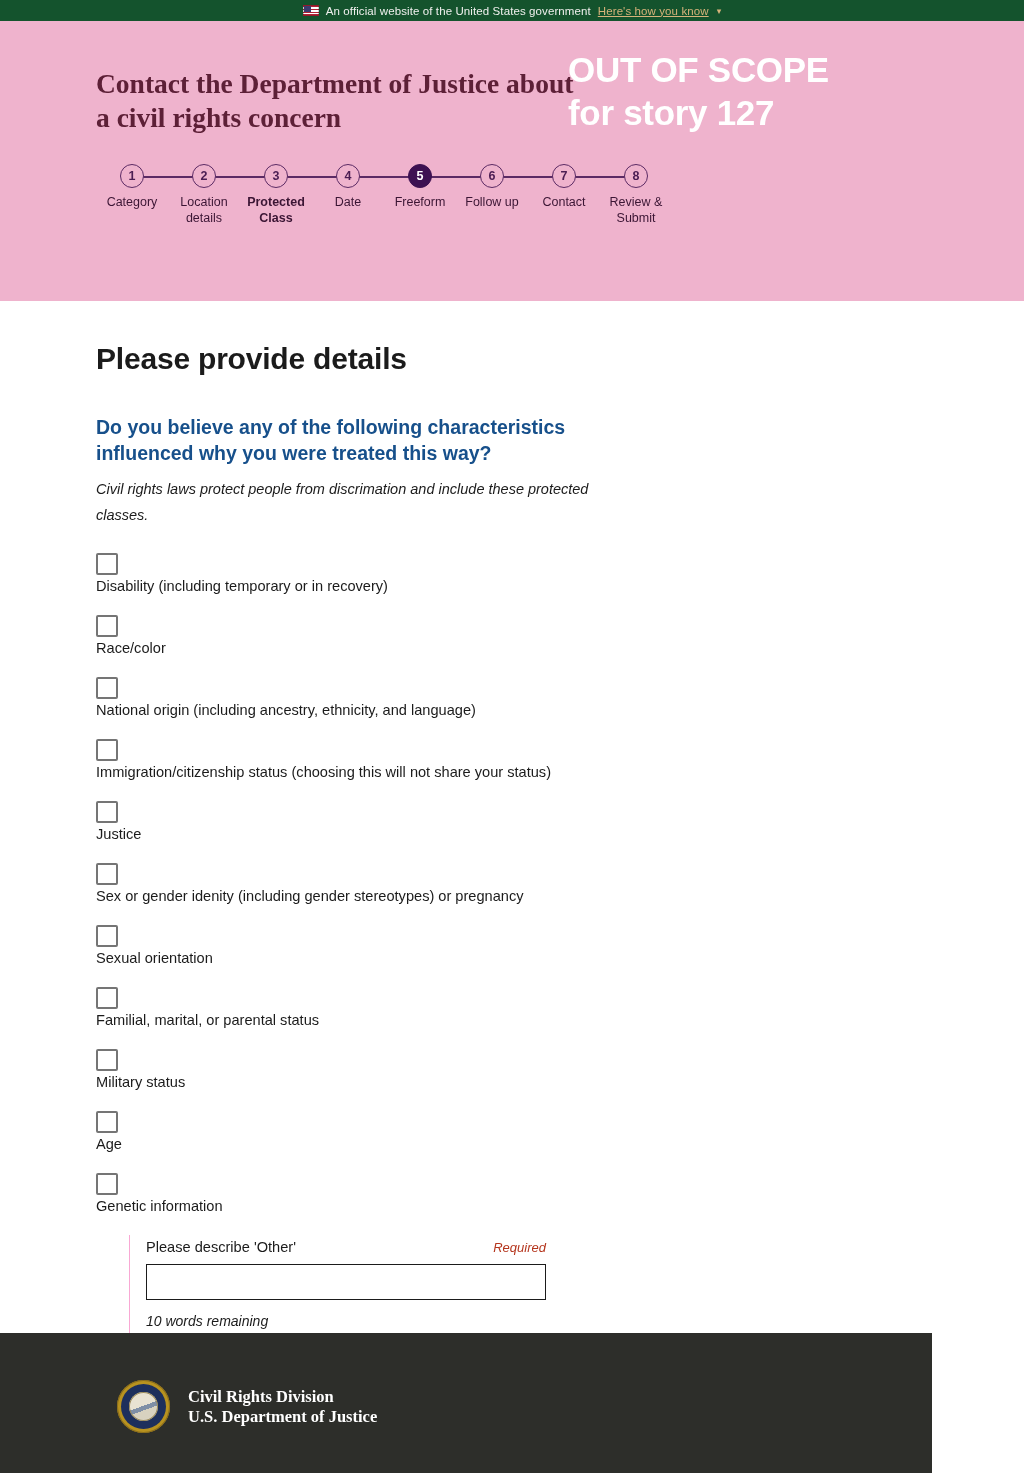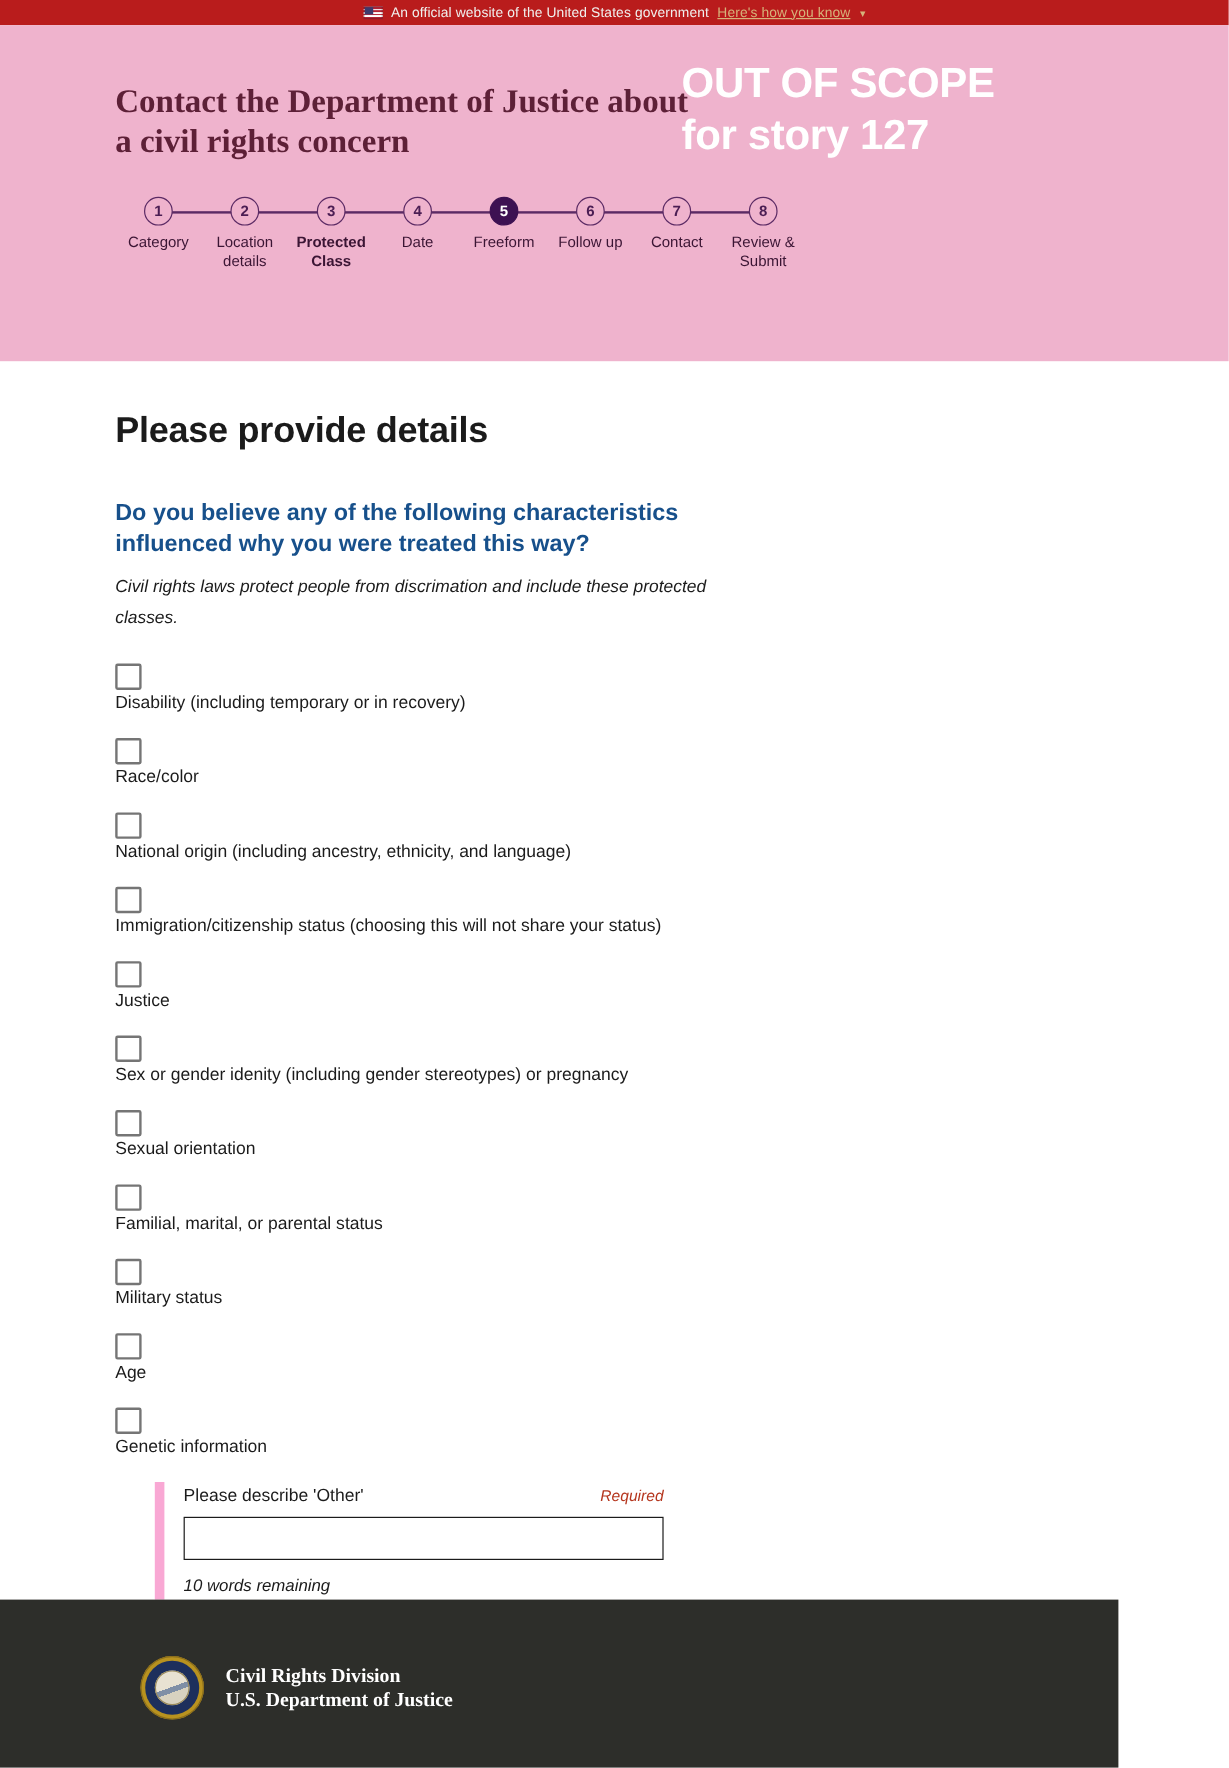--- a/index.html
+++ b/index.html
@@ -9,21 +9,21 @@
     height: 1473px;
     background: #ffffff;
     font-family: "Liberation Sans", sans-serif;
     color: #1b1b1b;
     overflow: hidden;
   }
 
   
   .gov-banner {
     height: 21px;
-    background: #b91c1c;
+    background: #14532d;
     display: flex;
     align-items: center;
     justify-content: center;
     gap: 7px;
     font-size: 11.5px;
     color: #f0f0ee;
     letter-spacing: 0.1px;
   }
   .flag-icon {
     width: 16px; height: 11px;
@@ -209,21 +209,21 @@
     font-size: 14.6px;
     line-height: 21px;
     color: #1b1b1b;
     max-width: 500px;
     padding-top: 1px;
   }
 
   
   .subfield {
     margin-left: 33px;
-    border-left: 8px solid #f9a8d4;
+    border-left: 1px solid #f9a8d4;
     padding-left: 16px;
     padding-top: 4px;
     padding-bottom: 4px;
     margin-top: 1px;
     max-width: 420px;
   }
   .subfield-head {
     display: flex;
     align-items: baseline;
     justify-content: space-between;

